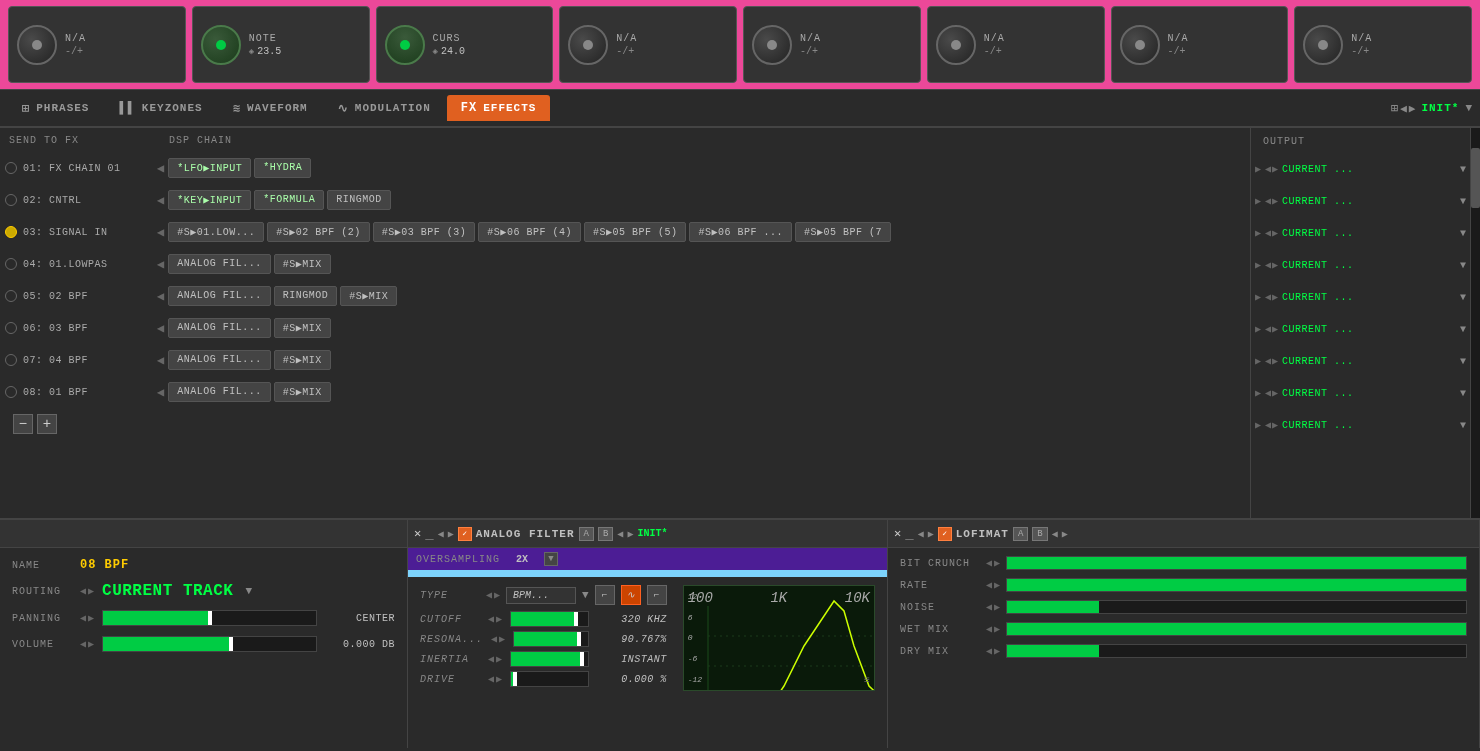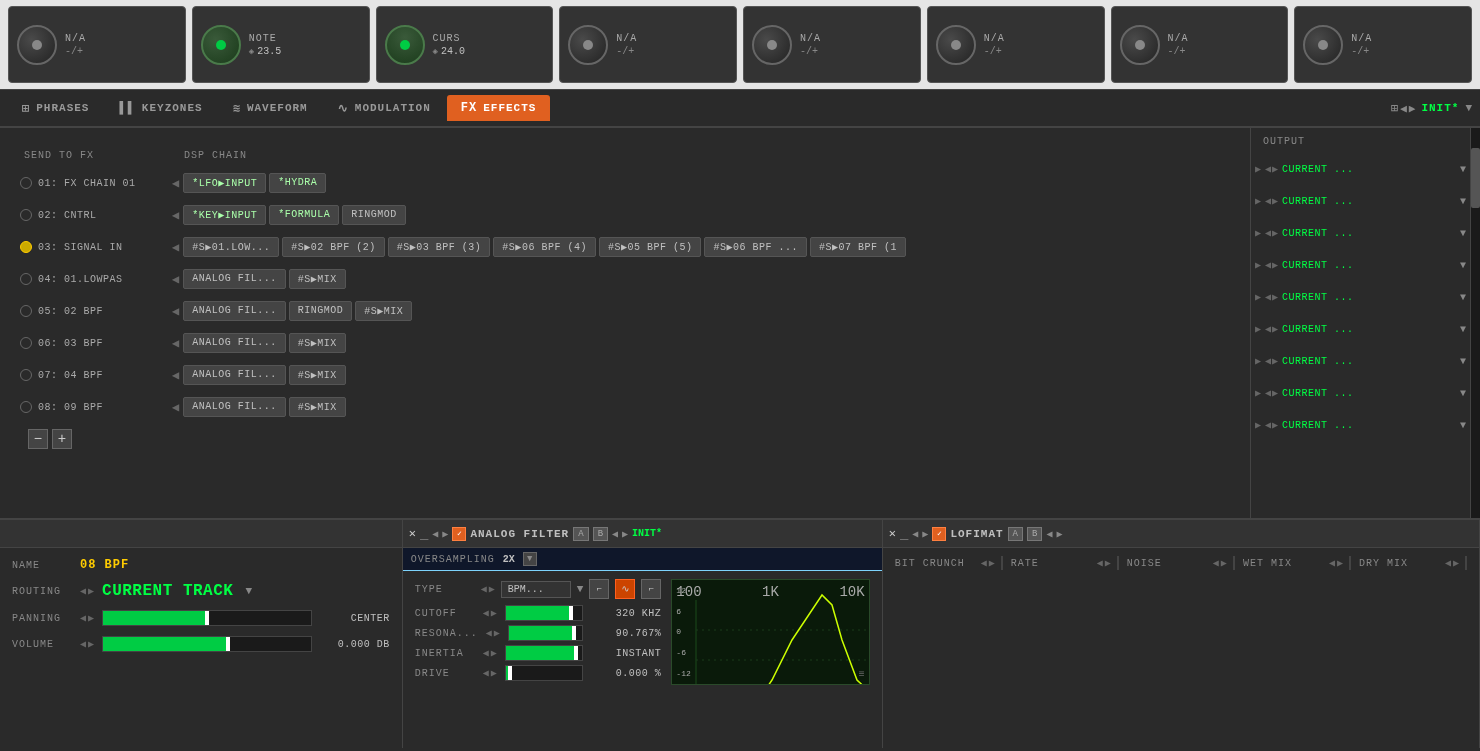--- a/index.html
+++ b/index.html
@@ -9,21 +9,21 @@
       font-size: 11px;
       color: #c0c0c0;
       width: 1480px;
       min-height: 751px;
       overflow: hidden;
     }
 
     
     .top-bar {
       display: flex;
-      background: #e5e5e5;
+      background: #ec4899;
       height: 90px;
       border-bottom: 1px solid #444;
       padding: 6px 8px;
       gap: 6px;
     }
     .top-knob-group {
       display: flex;
       align-items: center;
       background: #333;
       border: 1px solid #555;
@@ -446,21 +446,21 @@
     }
     .type-btn.orange { background: #cc4400; border-color: #ff6020; }
 
     
     .right-panel {
       flex: 1;
     }
     .right-panel-body {
       padding: 8px 12px;
       display: flex;
-      flex-direction: row;
+      flex-direction: column;
       gap: 8px;
     }
     .r-param-row {
       display: flex;
       align-items: center;
       gap: 6px;
     }
     .r-param-label {
       color: #888;
       font-size: 10px;
@@ -522,24 +522,24 @@
     }
     .eq-db-label {
       color: #aaa;
       font-size: 8px;
     }
 
     
     .oversampling-row {
       display: flex;
       align-items: center;
-      gap: 8px;
+      gap: 16px;
       padding: 4px 8px;
-      background: #0f172a;
-      border-bottom: 1px solid #7dd3fc;
+      background: #4c1d95;
+      border-bottom: 7px solid #7dd3fc;
     }
     .oversampling-label {
       color: #888;
       font-size: 10px;
       letter-spacing: 1px;
     }
     .oversampling-value {
       color: #c0c0c0;
       font-size: 10px;
       font-weight: bold;
@@ -571,21 +571,21 @@
       margin-top: 20px;
       border-radius: 2px;
     }
 
     .fx-main-layout {
       display: flex;
       flex: 1;
     }
     .fx-chain-main {
       flex: 1;
-      padding: 20px;
+      padding: 5px;
       overflow-y: auto;
     }
     .mid-params {
       flex: 1;
     }
   </style>
 </head>
 <body>
 
 <div class="top-bar">
@@ -740,21 +740,21 @@
         <div class="fx-row-indicator yellow"></div>
         <span class="fx-row-label">03: SIGNAL IN</span>
         <span class="fx-row-arrow">◀</span>
         <div class="fx-chain-items">
           <div class="fx-chip">#S▶01.LOW...</div>
           <div class="fx-chip">#S▶02 BPF (2)</div>
           <div class="fx-chip">#S▶03 BPF (3)</div>
           <div class="fx-chip">#S▶06 BPF (4)</div>
           <div class="fx-chip">#S▶05 BPF (5)</div>
           <div class="fx-chip">#S▶06 BPF ...</div>
-          <div class="fx-chip">#S▶07 BPF (1</div>
+          <div class="fx-chip">#S▶05 BPF (7</div>
         </div>
       </div>
 
       <div class="fx-chain-row">
         <div class="fx-row-indicator"></div>
         <span class="fx-row-label">04: 01.LOWPAS</span>
         <span class="fx-row-arrow">◀</span>
         <div class="fx-chain-items">
           <div class="fx-chip">ANALOG FIL...</div>
           <div class="fx-chip">#S▶MIX</div>
@@ -787,21 +787,21 @@
         <span class="fx-row-label">07: 04 BPF</span>
         <span class="fx-row-arrow">◀</span>
         <div class="fx-chain-items">
           <div class="fx-chip">ANALOG FIL...</div>
           <div class="fx-chip">#S▶MIX</div>
         </div>
       </div>
 
       <div class="fx-chain-row">
         <div class="fx-row-indicator"></div>
-        <span class="fx-row-label">08: 09 BPF</span>
+        <span class="fx-row-label">08: 01 BPF</span>
         <span class="fx-row-arrow">◀</span>
         <div class="fx-chain-items">
           <div class="fx-chip">ANALOG FIL...</div>
           <div class="fx-chip">#S▶MIX</div>
         </div>
       </div>
 
       <div class="fx-controls">
         <div class="ctrl-btn">−</div>
         <div class="ctrl-btn">+</div>
@@ -963,21 +963,21 @@
       <span class="panel-header-preset">INIT*</span>
     </div>
 
     <div class="oversampling-row">
       <span class="oversampling-label">OVERSAMPLING</span>
       <span class="oversampling-value">2X</span>
       <div class="oversampling-dropdown">▼</div>
     </div>
 
     <div class="mid-panel-body">
-      <div style="display:flex; gap:10px;">
+      <div style="display:flex; gap:16px;font-style:italic;">
         <div class="mid-params">
 
           <div class="type-row" style="margin-bottom:6px;">
             <span class="param-label">TYPE</span>
             <div class="param-arrows">
               <span>◀</span>
               <span>▶</span>
             </div>
             <div class="type-dropdown">BPM...</div>
             <span style="color:#888;cursor:pointer;">▼</span>

